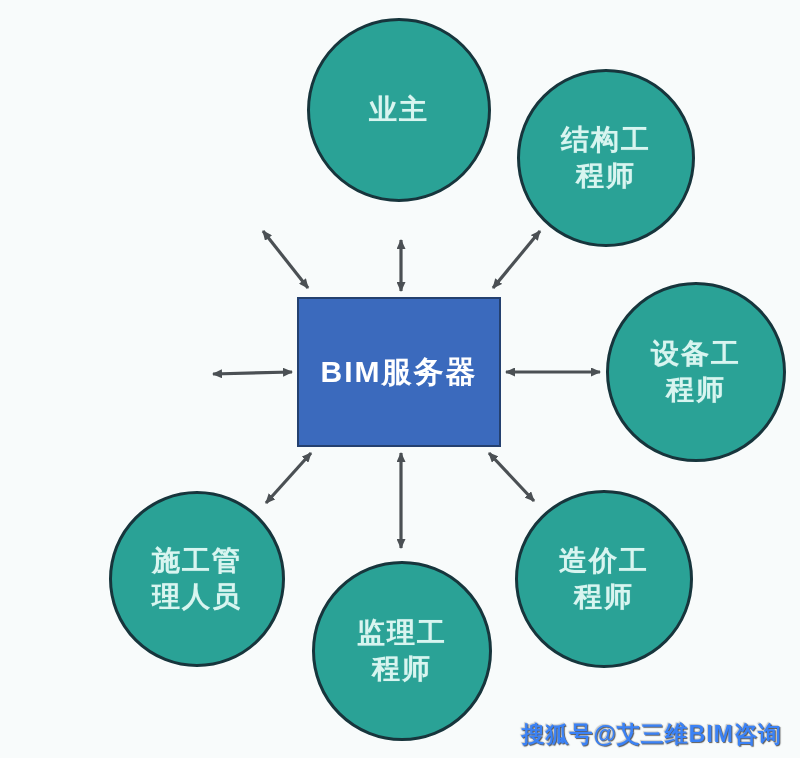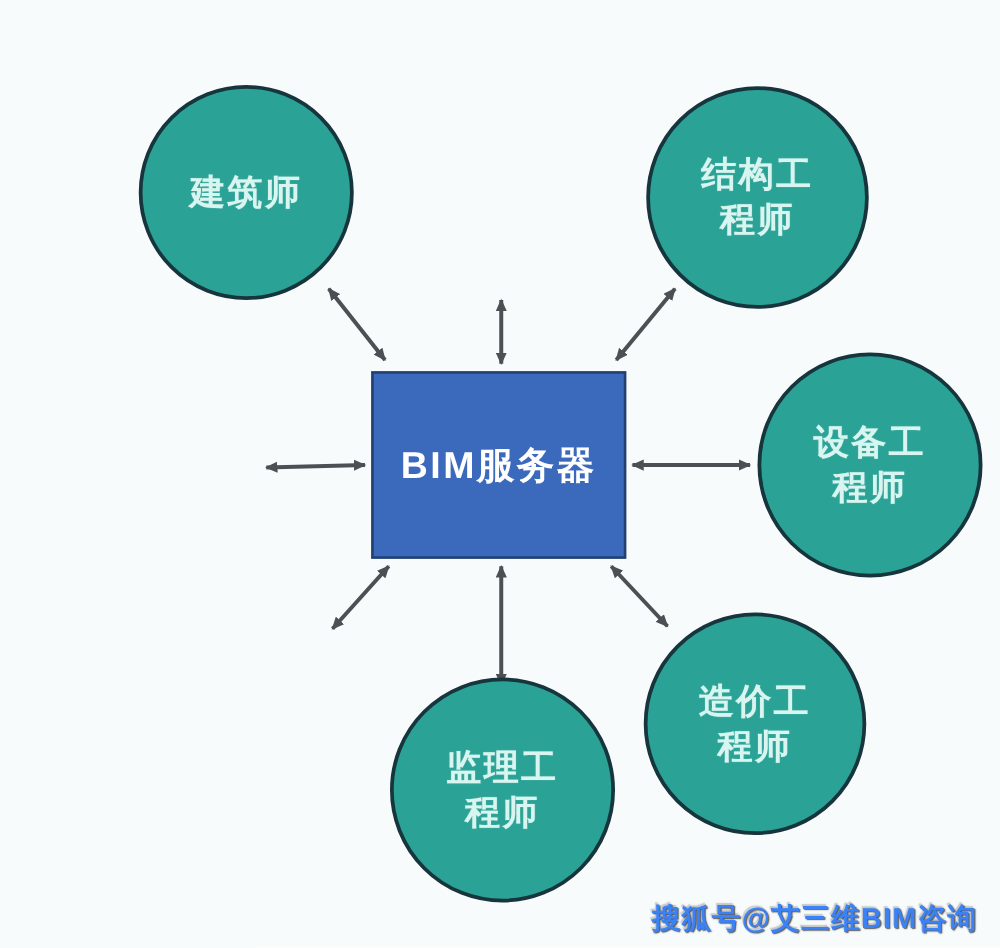--- a/index.html
+++ b/index.html
@@ -53,21 +53,21 @@
     white-space: pre-line;
     text-shadow: 0 0 1px rgba(255,255,255,0.4);
   }
   
   .pos-owner                { left: 307px; top:  18px; width: 184px; height: 184px; }
   .pos-architect            { left: 111px; top:  68px; width: 172px; height: 172px; }
   .pos-structural-engineer  { left: 517px; top:  69px; width: 178px; height: 178px; }
   .pos-contractor           { left:  30px; top: 283px; width: 176px; height: 176px; }
   .pos-equipment-engineer   { left: 606px; top: 282px; width: 180px; height: 180px; justify-content: center; }
   .pos-construction-manager { left: 109px; top: 491px; width: 176px; height: 176px; }
-  .pos-supervision-engineer { left: 312px; top: 542px; width: 180px; height: 180px; }
+  .pos-supervision-engineer { left: 312px; top: 561px; width: 180px; height: 180px; }
   .pos-cost-engineer        { left: 515px; top: 490px; width: 178px; height: 178px; }
   .server-box {
     position: absolute;
     left: 297px; top: 297px;
     width: 204px; height: 150px;
     background: var(--server-fill);
     border: 2px solid var(--server-border);
     display: flex;
     align-items: center;
     justify-content: center;
@@ -104,36 +104,40 @@
     <line x1="401" y1="240" x2="401" y2="291" marker-start="url(#ah)" marker-end="url(#ah)"></line>
     <line x1="263" y1="231" x2="308" y2="288" marker-start="url(#ah)" marker-end="url(#ah)"></line>
     <line x1="540" y1="231" x2="493" y2="288" marker-start="url(#ah)" marker-end="url(#ah)"></line>
     <line x1="213" y1="374" x2="292" y2="372" marker-start="url(#ah)" marker-end="url(#ah)"></line>
     <line x1="506" y1="372" x2="600" y2="372" marker-start="url(#ah)" marker-end="url(#ah)"></line>
     <line x1="311" y1="453" x2="266" y2="503" marker-start="url(#ah)" marker-end="url(#ah)"></line>
     <line x1="401" y1="453" x2="401" y2="548" marker-start="url(#ah)" marker-end="url(#ah)"></line>
     <line x1="489" y1="453" x2="534" y2="501" marker-start="url(#ah)" marker-end="url(#ah)"></line>
   </svg>
 
+  <div class="node pos-owner">
+    <div class="node-label">业主</div>
+  </div>
 
-  <div class="node pos-architect">
-    <div class="node-label">建筑师</div>
-  </div>
 
   <div class="node pos-structural-engineer">
     <div class="node-label">结构工
 程师</div>
   </div>
 
 
   <div class="node pos-equipment-engineer">
     <div class="node-label">设备工
 程师</div>
   </div>
 
+  <div class="node pos-construction-manager">
+    <div class="node-label">施工管
+理人员</div>
+  </div>
 
   <div class="node pos-supervision-engineer">
     <div class="node-label">监理工
 程师</div>
   </div>
 
   <div class="node pos-cost-engineer">
     <div class="node-label">造价工
 程师</div>
   </div>

